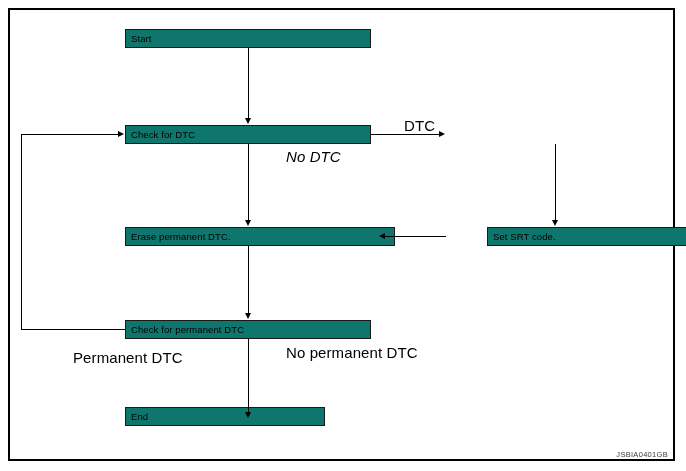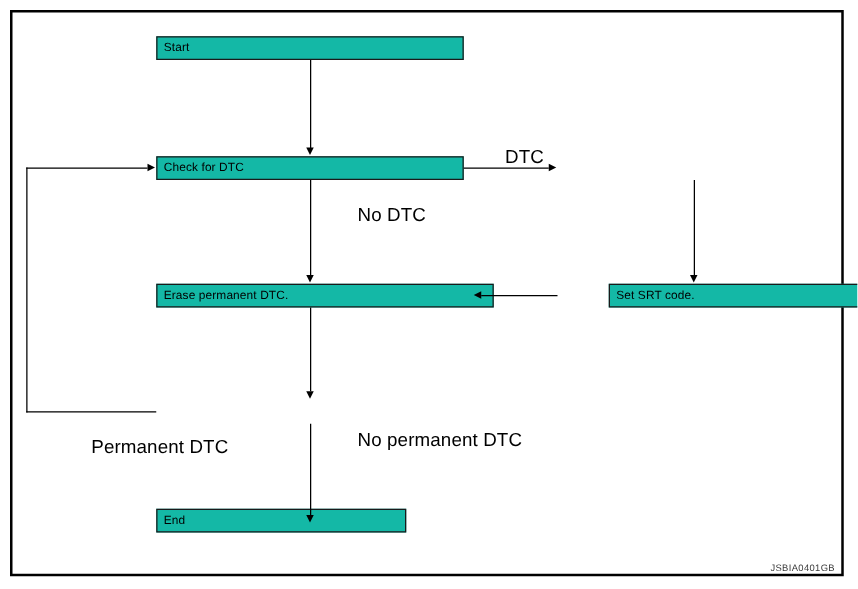--- a/index.html
+++ b/index.html
@@ -24,21 +24,21 @@
     top: 8px;
     width: 667px;
     height: 453px;
     border: 2px solid #000000;
     box-sizing: border-box;
   }
   .flow-box {
     position: absolute;
     box-sizing: border-box;
     border: 1px solid #1a1a1a;
-    background: #14b8a6;
+    background: #0f766e;
     height: 19px;
     line-height: 17px;
     font-size: 9.5px;
     color: #000000;
     padding-left: 5px;
     white-space: nowrap;
     overflow: hidden;
     letter-spacing: 0.1px;
   }
   .edge-label {
@@ -102,20 +102,21 @@
 
   <div class="flow-box" style="left:125px; top:29px; width:246px;">Start</div>
 
   <div class="flow-box" style="left:125px; top:125px; width:246px;">Check for DTC</div>
 
 
   <div class="flow-box" style="left:125px; top:227px; width:270px;">Erase permanent DTC.</div>
 
   <div class="flow-box" style="left:446px; top:227px; width:222px;margin-left:41px;">Set SRT code.</div>
 
+  <div class="flow-box" style="left:125px; top:320px; width:246px;">Check for permanent DTC</div>
 
   <div class="flow-box" style="left:125px; top:407px; width:200px;">End</div>
 
   <div class="vline" style="left:248px; top:48px; height:71px;"></div>
   <div class="arrow-down" style="left:244.5px; top:118px;"></div>
 
   <div class="vline" style="left:248px; top:144px; height:76px;"></div>
   <div class="arrow-down" style="left:244.5px; top:220px;"></div>
 
   <div class="hline" style="left:371px; top:134px; width:68px;"></div>
@@ -133,21 +134,21 @@
   <div class="vline" style="left:248px; top:339px; height:73px;"></div>
   <div class="arrow-down" style="left:244.5px; top:412px;"></div>
 
   <div class="hline" style="left:21px; top:329px; width:104px;"></div>
   <div class="vline" style="left:21px; top:134px; height:196px;"></div>
   <div class="hline" style="left:21px; top:134px; width:97px;"></div>
   <div class="arrow-right" style="left:118px; top:130.5px;"></div>
 
   <div class="edge-label" style="left:373px; top:117px;">DTC</div>
 
-  <div class="edge-label" style="left:255px; top:164px;">No DTC</div>
+  <div class="edge-label" style="left:255px; top:148px;font-style:italic;">No DTC</div>
 
   <div class="edge-label" style="left:42px; top:316px;margin-top:33px;">Permanent DTC</div>
 
   <div class="edge-label" style="left:255px; top:344px;text-align:center;">No permanent DTC</div>
 
   <div id="figure-code">JSBIA0401GB</div>
 
 </div>
 
 </body></html>

